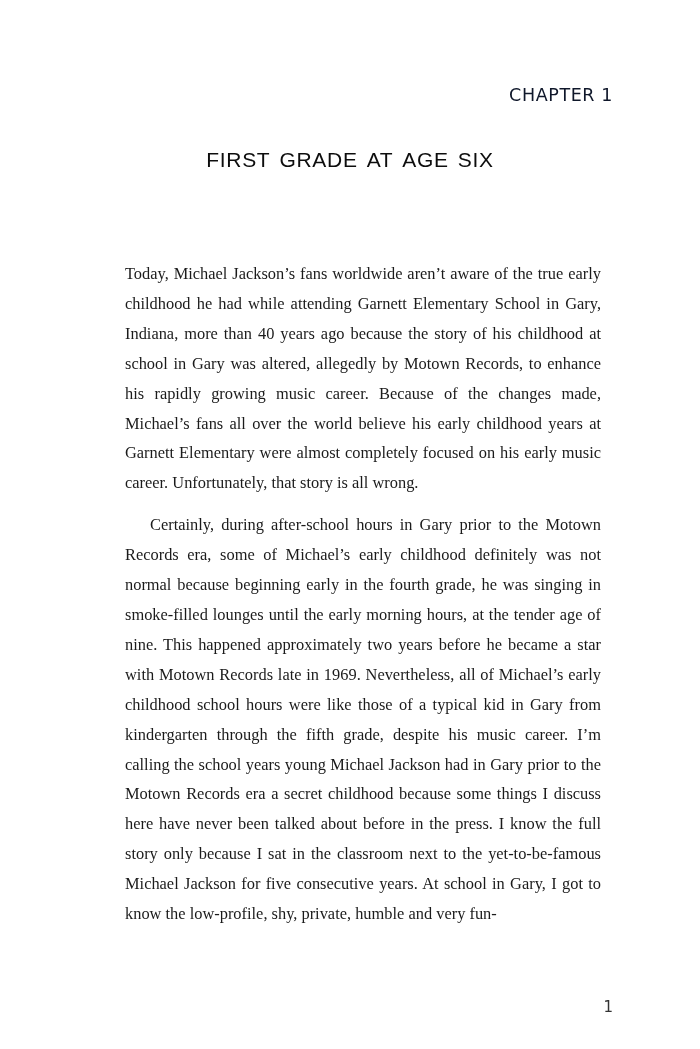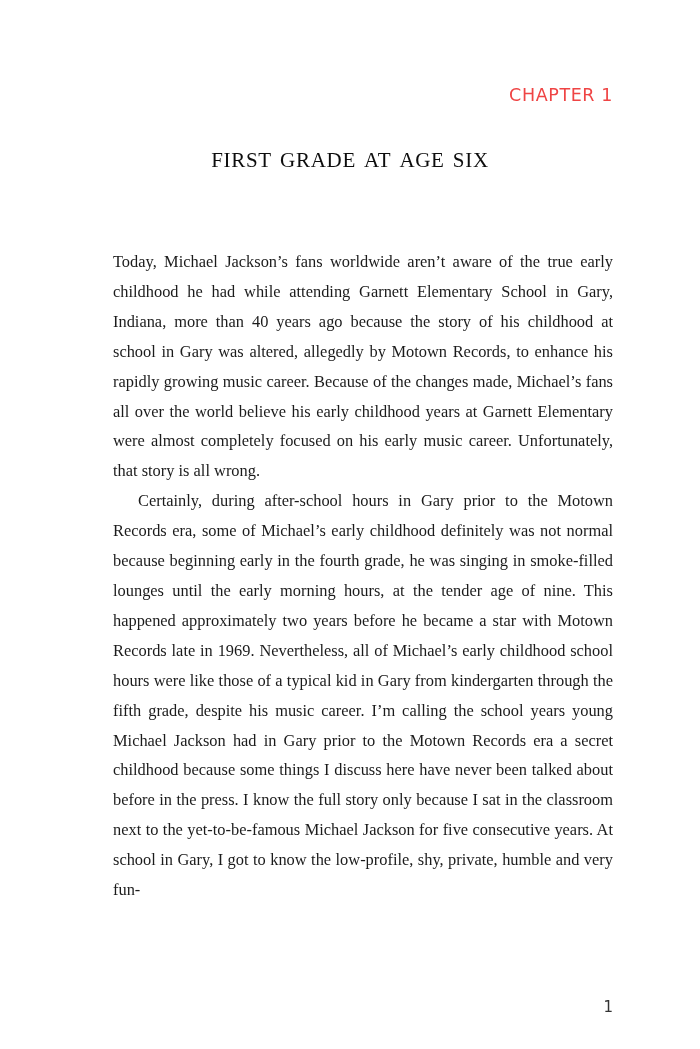--- a/index.html
+++ b/index.html
@@ -29,32 +29,32 @@
   
   .chapter-label {
     position: absolute;
     left: 113px;
     top: 85px;
     width: 500px;
     text-align: right;
     font-family: "DejaVu Sans", "Liberation Sans", sans-serif;
     font-size: 17.5px;
     letter-spacing: 0.6px;
-    color: #ef4444;
+    color: #0f172a;
     font-weight: 400;
   }
 
   
   .chapter-title {
     position: absolute;
     left: 80px;
     top: 138px;
     width: 540px;
     text-align: center;
-    font-family: Liberation Serif, serif;
+    font-family: Liberation Sans, sans-serif;
     color: #0d0d0d;
     font-weight: 400;
   }
   .title-line {
     display: block;
     font-variant: small-caps;
     text-transform: lowercase;
     letter-spacing: 0.7px;
     white-space: nowrap;
   }
@@ -68,21 +68,21 @@
   }
 
   
   .body-block {
     position: absolute;
     left: 113px;
     top: 247px;
     width: 500px;
   }
   .para {
-    margin: 0;
+    margin: 12px;
     text-align: justify;
     text-justify: inter-word;
     font-size: 16.4px;
     line-height: 29.9px;
     color: #1b1b1b;
     hyphens: none;
   }
   .para-indent {
     text-indent: 25px;
   }

